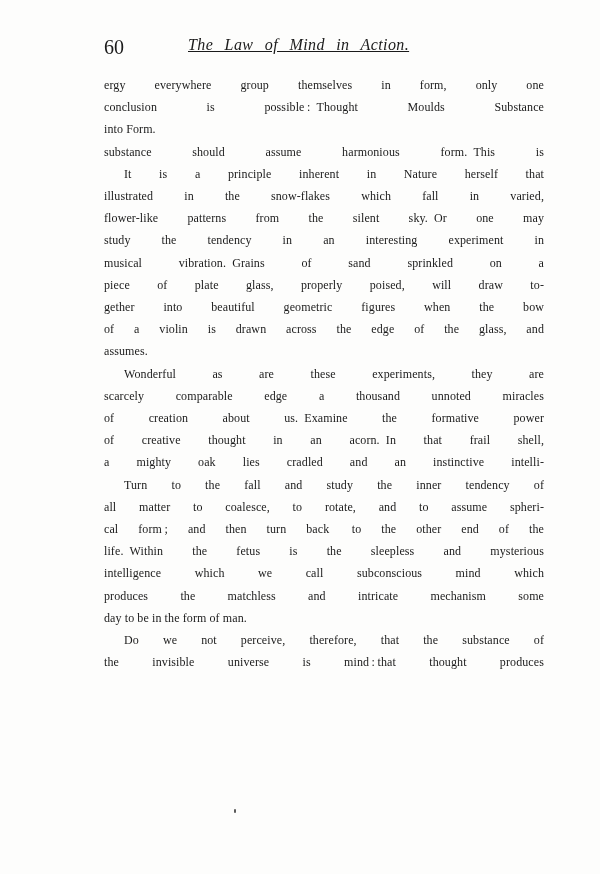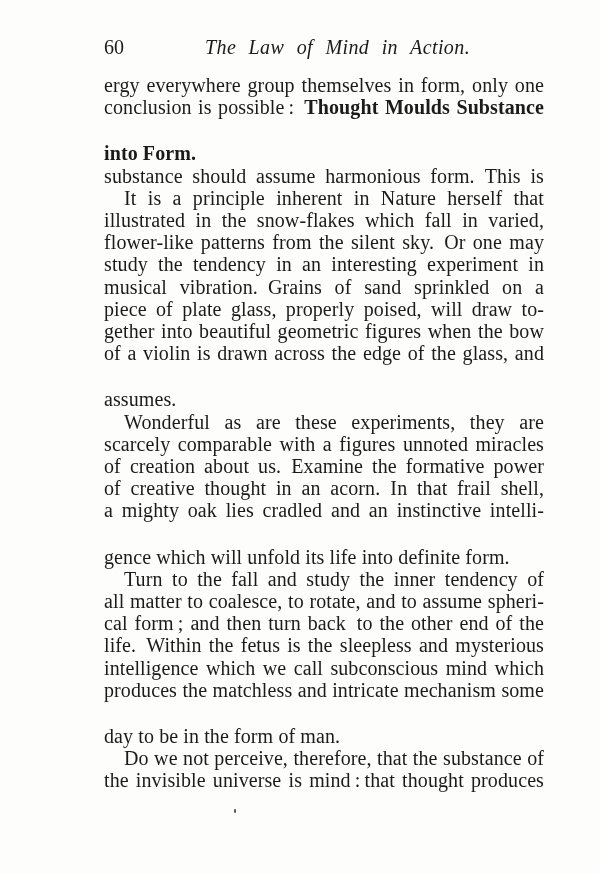--- a/index.html
+++ b/index.html
@@ -14,50 +14,51 @@
     width: 504px; height: 874px;
     color: #1b1b1b;
   }
   .header-number {
     position: absolute;
     left: 104px; top: 36px;
     font-size: 20px;
   }
   .header-title {
     position: absolute;
-    left: 205px; top: 36px;
-    font-size: 20px;
+    left: 188px; top: 36px;
+    font-size: 16px;
     font-style: italic;
     word-spacing: 7px;
     letter-spacing: 0.4px;
+    text-decoration: underline;
   }
   .page-body {
     position: absolute;
     left: 104px; top: 74px;
     width: 440px;
   }
   .line {
     line-height: 22.2px;
     text-align: justify;
     text-align-last: justify;
     letter-spacing: 0.1px;
   }
-  .line.end { text-align-last: left; margin-top: 24px; }
+  .line.end { text-align-last: left; }
   .line.indent { text-indent: 20px; }
   .n { font-style: normal; font-weight: normal; }
-  .b { font-weight: bold; }
+  .b { font-weight: normal; }
   .i { }
   .speck {
     position: absolute;
     left: 234px; top: 809px;
     width: 2px; height: 4px;
     background: #5a5a5a;
     border-radius: 1px;
   }
-  .body-text { font-size: 20px; }
+  .body-text { font-size: 12px; }
 </style>
 </head>
 <body style="background: rgb(253, 253, 252);">
 
 <div class="page" style="color: rgb(27, 27, 27);">
   <div class="header-number">60</div>
   <div class="header-title">The Law of Mind in Action.</div>
 
   <div class="page-body body-text">
       <div class="line"><span class="n">ergy everywhere group themselves in form, only one</span></div>
@@ -67,25 +68,24 @@
       <div class="line indent"><span class="n">It is a principle inherent in Nature herself that</span></div>
       <div class="line"><span class="n">illustrated in the snow-flakes which fall in varied,</span></div>
       <div class="line"><span class="n">flower-like patterns from the silent sky. Or one may</span></div>
       <div class="line"><span class="n">study the tendency in an interesting experiment in</span></div>
       <div class="line"><span class="n">musical vibration. Grains of sand sprinkled on a</span></div>
       <div class="line"><span class="n">piece of plate glass, properly poised, will draw to-</span></div>
       <div class="line"><span class="n">gether into beautiful geometric figures when the bow</span></div>
       <div class="line"><span class="n">of a violin is drawn across the edge of the glass, and</span></div>
       <div class="line end"><span class="n">assumes.</span></div>
       <div class="line indent"><span class="n">Wonderful as are these experiments, they are</span></div>
-      <div class="line"><span class="n">scarcely comparable with a figures unnoted miracles</span></div>
+      <div class="line"><span class="n">scarcely comparable edge a thousand unnoted miracles</span></div>
       <div class="line"><span class="n">of creation about us. Examine the formative power</span></div>
       <div class="line"><span class="n">of creative thought in an acorn. In that frail shell,</span></div>
       <div class="line"><span class="n">a mighty oak lies cradled and an instinctive intelli-</span></div>
-      <div class="line end"><span class="n">gence which will unfold its life into definite form.</span></div>
       <div class="line indent"><span class="n">Turn to the fall and study the inner tendency of</span></div>
       <div class="line"><span class="n">all matter to coalesce, to rotate, and to assume spheri-</span></div>
       <div class="line"><span class="n">cal form ; and then turn back  to the other end of the</span></div>
       <div class="line"><span class="n">life. Within the fetus is the sleepless and mysterious</span></div>
       <div class="line"><span class="n">intelligence which we call subconscious mind which</span></div>
       <div class="line"><span class="n">produces the matchless and intricate mechanism some</span></div>
       <div class="line end"><span class="n">day to be in the form of man.</span></div>
       <div class="line indent"><span class="n">Do we not perceive, therefore, that </span><span class="i">the substance of</span></div>
       <div class="line"><span class="i">the invisible universe is mind : that thought produces</span></div>
     </div>

